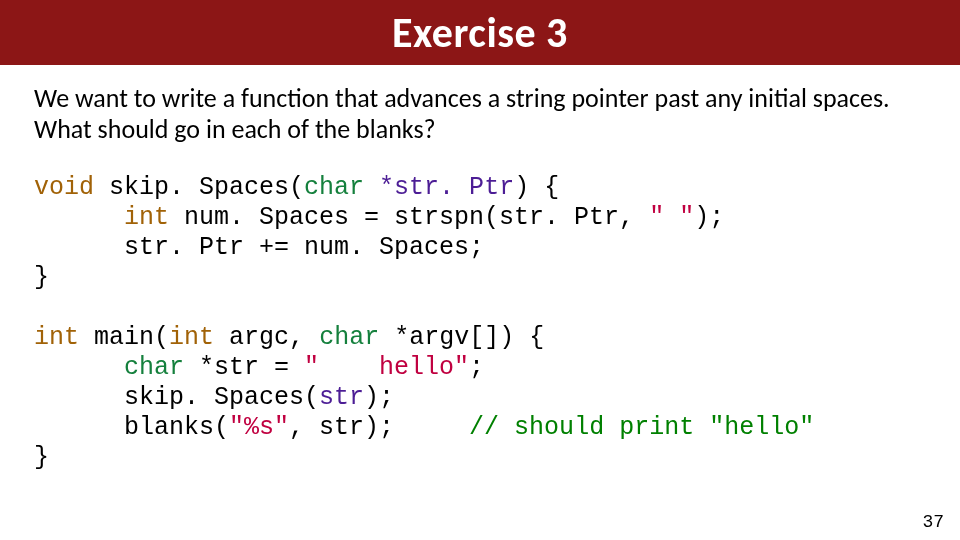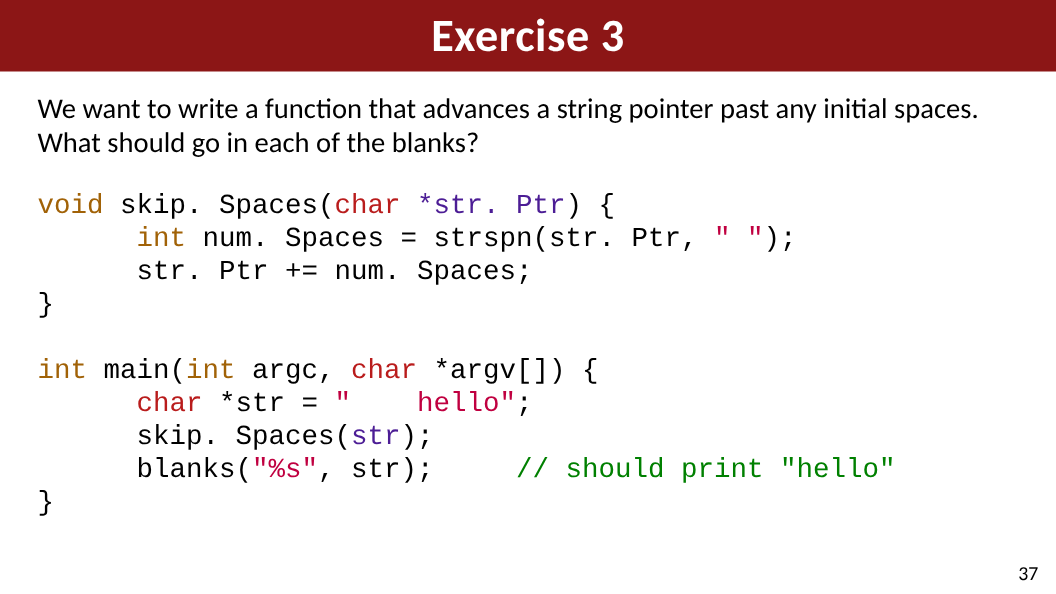--- a/index.html
+++ b/index.html
@@ -5,21 +5,21 @@
   * { margin: 0; padding: 0; box-sizing: border-box; }
   html, body { width: 960px; height: 540px; font-family: Calibri, "Segoe UI", Arial, sans-serif; background: #fff; overflow: hidden; }
   .slide { width: 960px; height: 540px; position: relative; background: #fff; }
   .titlebar { background: #8c1616; color: #fff; height: 65px; display: flex; align-items: center; justify-content: center; }
   .titlebar h1 { font-size: 42px; font-weight: 700; letter-spacing: 0.5px; }
   .body { padding: 18px 22px 0 34px; }
   .prompt { font-size: 26px; line-height: 1.2; color: #000; margin-bottom: 28px; }
   .codewrap { position: relative; }
   pre.code { font-family: Consolas, "Courier New", monospace; font-size: 25px; line-height: 1.2; white-space: pre; color: #000; }
   .kw  { color: #a16207; text-align: right; }
-  .ty  { color: #b91c1c; }
+  .ty  { color: #15803d; }
   .arg { color: #4c1d95; }
   .str { color: #c00040; }
   .cmt { color: #008000; }
   .callout {
     position: absolute;
     top: 76px;
     right: 2px;
     width: 400px;
     background: #f2a900;
     border: 1px solid #555;
@@ -28,20 +28,21 @@
     line-height: 1.2;
     font-family: Calibri, Arial, sans-serif;
     color: #000;
   }
   .pagenum {
     position: absolute;
     bottom: 8px;
     right: 16px;
     font-size: 18px;
     color: #000;
+    font-family: Liberation Mono, monospace;
   }
 </style>
 </head>
 <body>
 <div class="slide">
 
   <div class="titlebar">
     <h1>Exercise 3</h1>
   </div>
 

